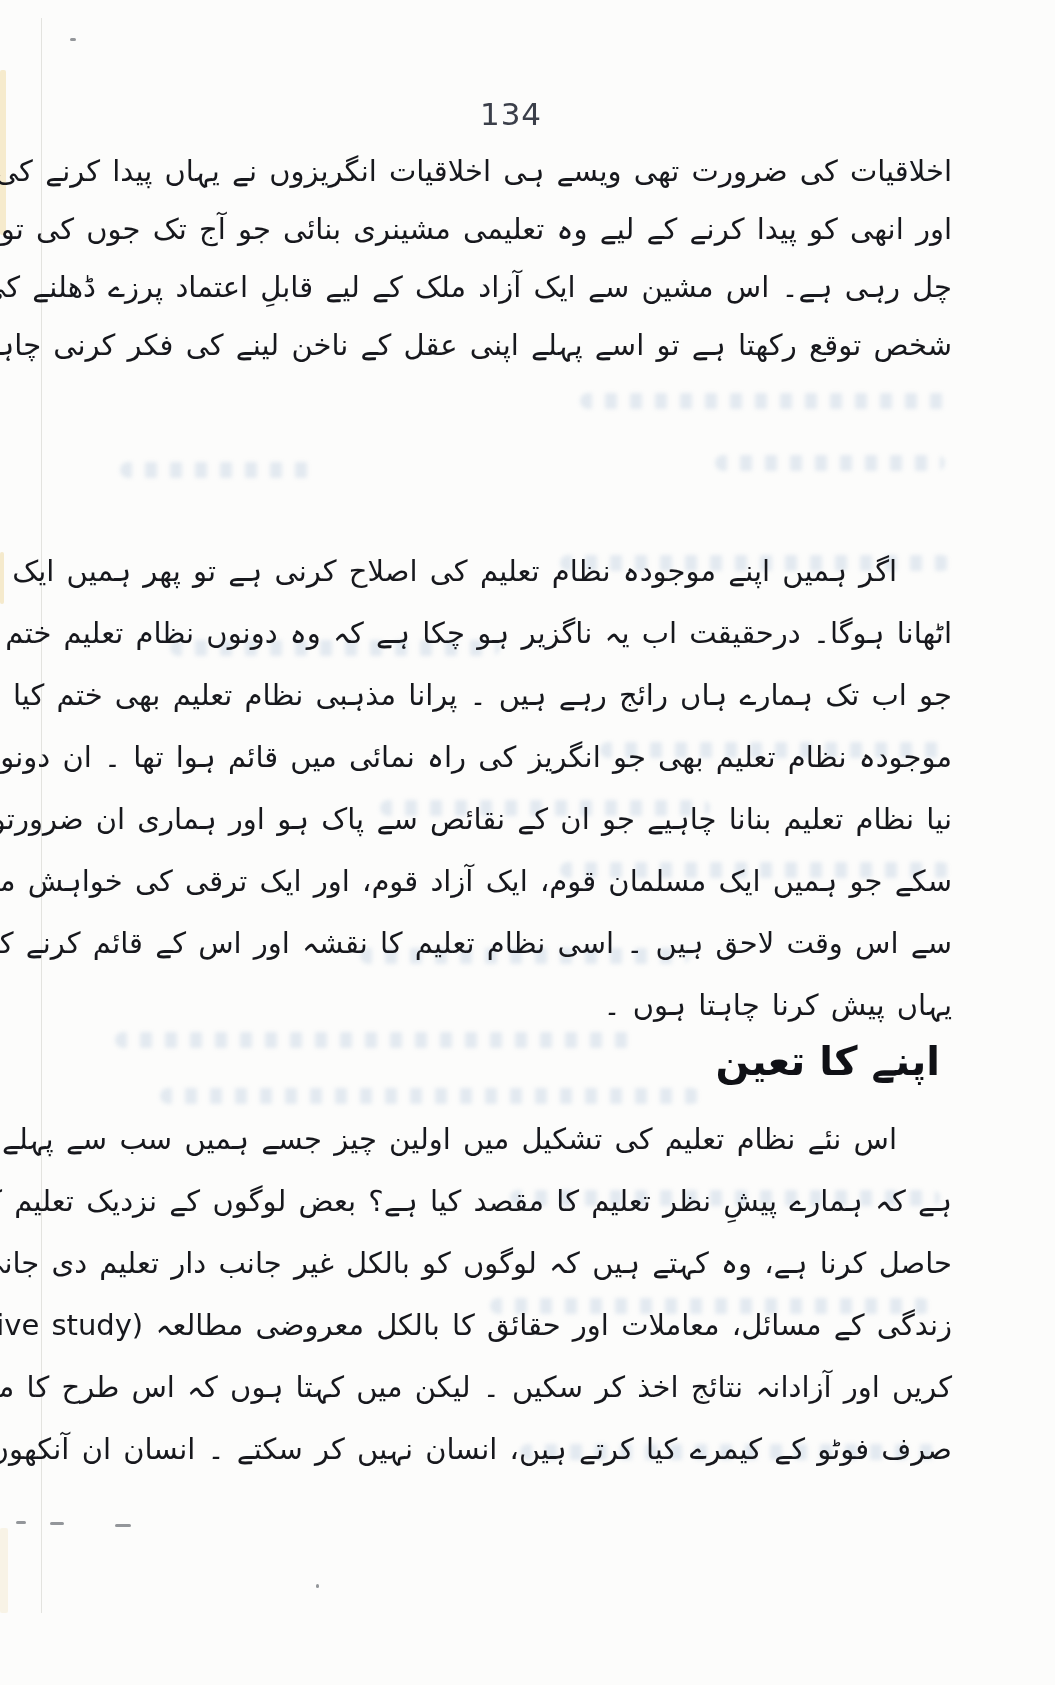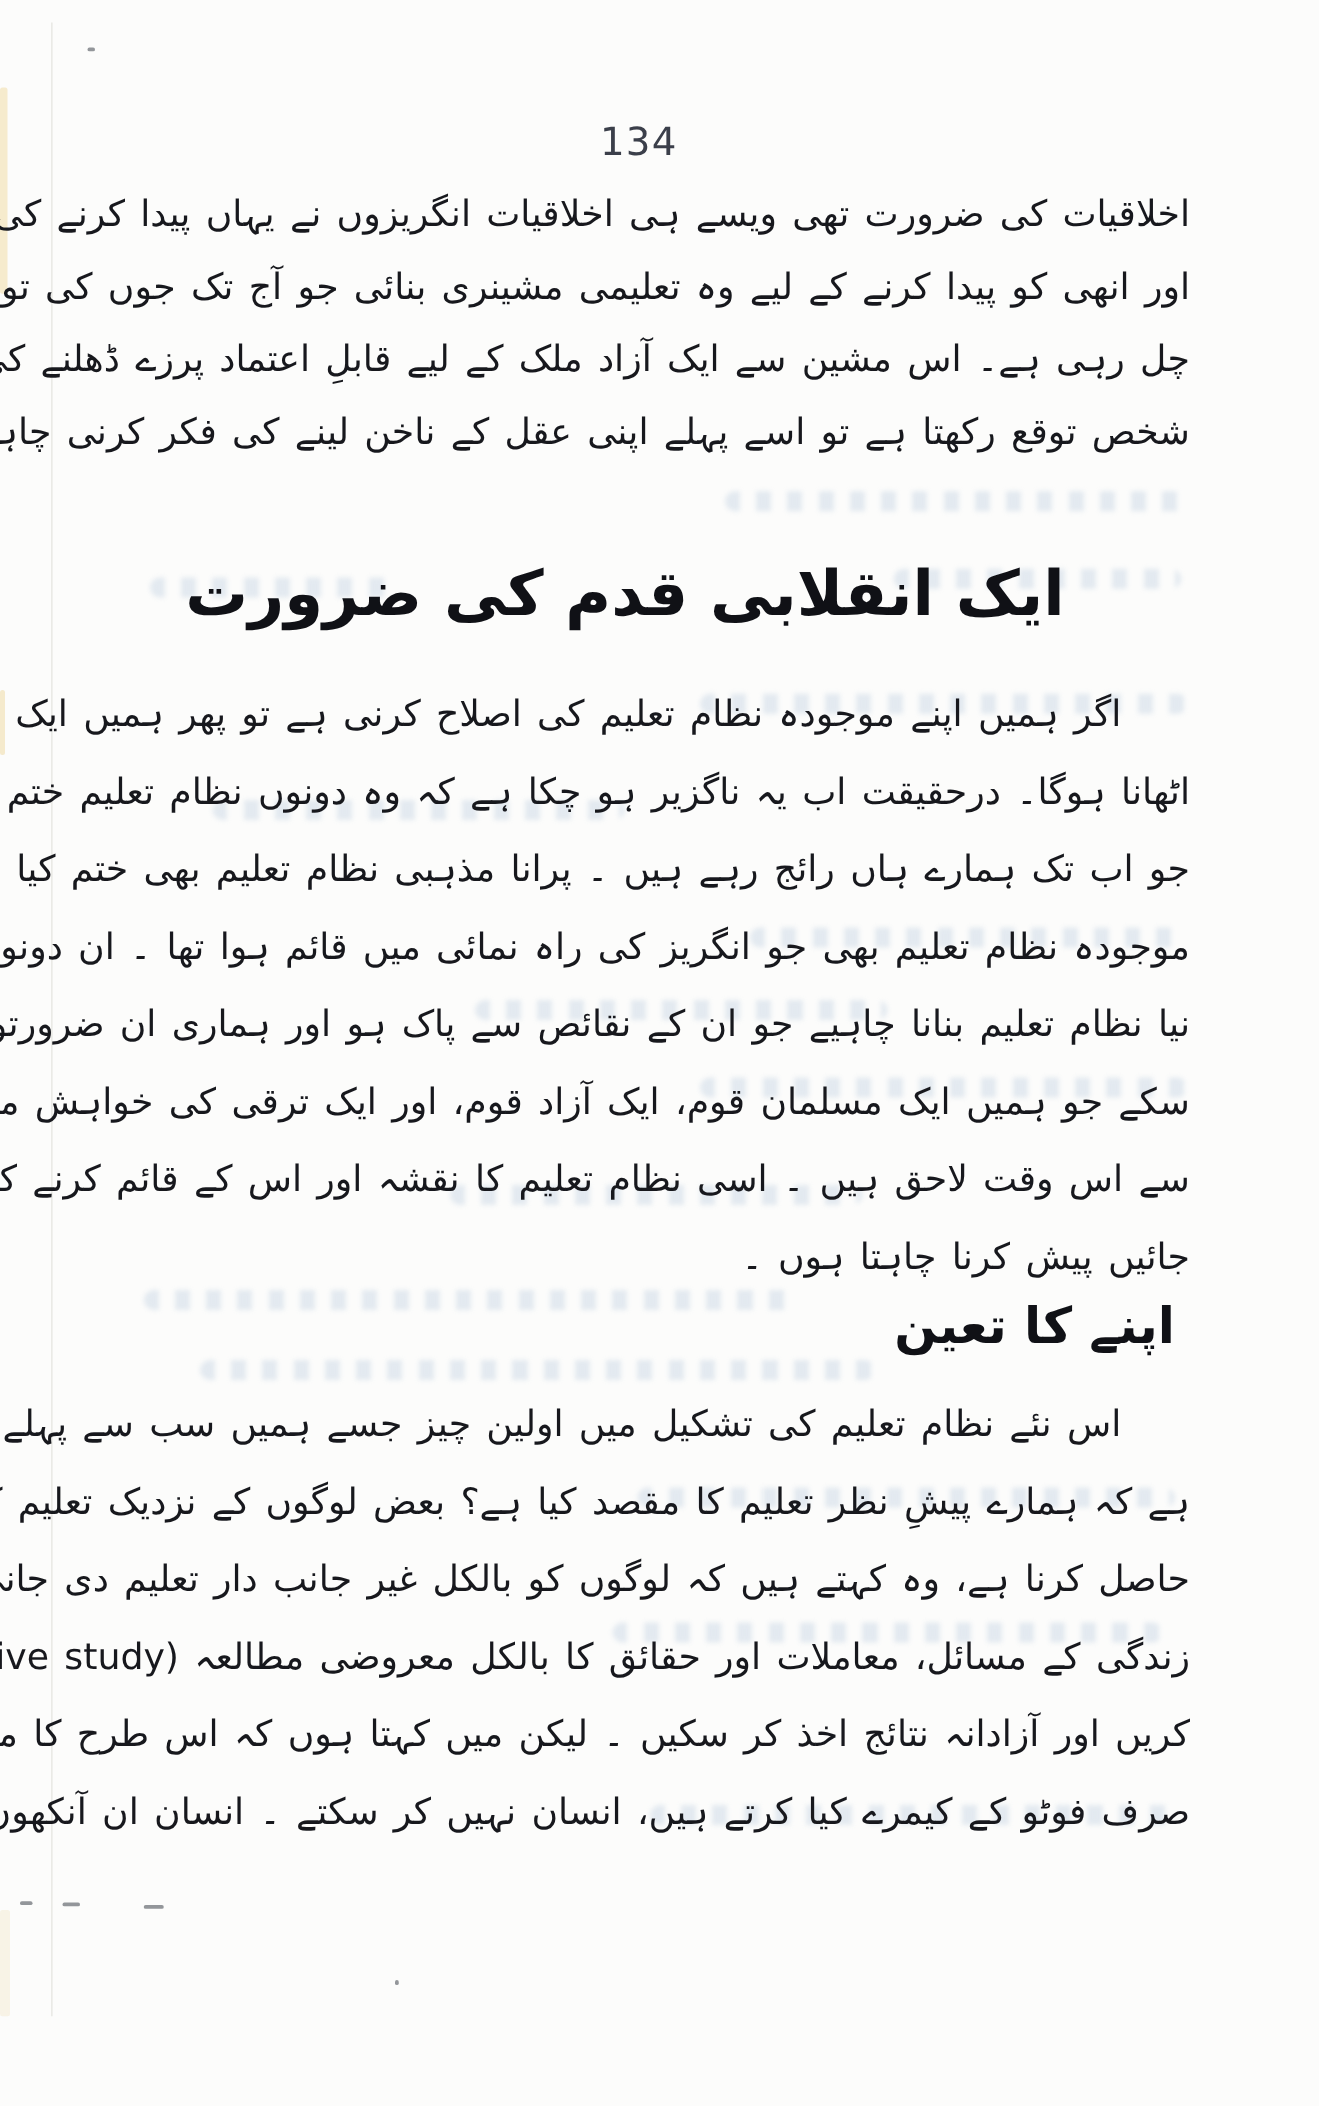--- a/index.html
+++ b/index.html
@@ -104,31 +104,30 @@
 
   <div class="pagenum">134</div>
 
   <div class="block p1" style="top:142px">
     <div class="line">اخلاقیات کی ضرورت تھی ویسے ہی اخلاقیات انگریزوں نے یہاں پیدا کرنے کی کوشش کی</div>
     <div class="line">اور انھی کو پیدا کرنے کے لیے وہ تعلیمی مشینری بنائی جو آج تک جوں کی توں اسی شان سے</div>
     <div class="line">چل رہی ہے۔ اس مشین سے ایک آزاد ملک کے لیے قابلِ اعتماد پرزے ڈھلنے کی اگر کوئی</div>
     <div class="line">شخص توقع رکھتا ہے تو اسے پہلے اپنی عقل کے ناخن لینے کی فکر کرنی چاہیے ۔</div>
   </div>
 
-  <div class="heading1">ایک انقلابی قدم کی ضرورت</div>
 
   <div class="block p2" style="top:540px">
     <div class="line indent">اگر ہمیں اپنے موجودہ نظام تعلیم کی اصلاح کرنی ہے تو پھر ہمیں ایک انقلابی قدم</div>
     <div class="line">اٹھانا ہوگا۔ درحقیقت اب یہ ناگزیر ہو چکا ہے کہ وہ دونوں نظام تعلیم ختم کر دیے جائیں،</div>
     <div class="line">جو اب تک ہمارے ہاں رائج رہے ہیں ۔ پرانا مذہبی نظام تعلیم بھی ختم کیا جائے اور یہ</div>
     <div class="line">موجودہ نظام تعلیم بھی جو انگریز کی راہ نمائی میں قائم ہوا تھا ۔ ان دونوں کی جگہ ہمیں ایک</div>
     <div class="line">نیا نظام تعلیم بنانا چاہیے جو ان کے نقائص سے پاک ہو اور ہماری ان ضرورتوں کو پورا کر</div>
     <div class="line">سکے جو ہمیں ایک مسلمان قوم، ایک آزاد قوم، اور ایک ترقی کی خواہش مند قوم کی حیثیت</div>
     <div class="line">سے اس وقت لاحق ہیں ۔ اسی نظام تعلیم کا نقشہ اور اس کے قائم کرنے کا طریقہ میں</div>
-    <div class="line">جائیں پیش کرنا چاہتا ہوں ۔</div>
+    <div class="line">یہاں پیش کرنا چاہتا ہوں ۔</div>
   </div>
 
   <div class="heading2">اپنے کا تعین</div>
 
   <div class="block p3" style="top:1108px">
     <div class="line indent">اس نئے نظام تعلیم کی تشکیل میں اولین چیز جسے ہمیں سب سے پہلے طے کرنا چاہیے یہ</div>
     <div class="line">ہے کہ ہمارے پیشِ نظر تعلیم کا مقصد کیا ہے؟ بعض لوگوں کے نزدیک تعلیم کا مقصد بس علم</div>
     <div class="line">حاصل کرنا ہے، وہ کہتے ہیں کہ لوگوں کو بالکل غیر جانب دار تعلیم دی جانی چاہیے تا کہ وہ</div>
     <div class="line">زندگی کے مسائل، معاملات اور حقائق کا بالکل معروضی مطالعہ ‎(objective study)‎</div>
     <div class="line">کریں اور آزادانہ نتائج اخذ کر سکیں ۔ لیکن میں کہتا ہوں کہ اس طرح کا معروضی مطالعہ</div>

